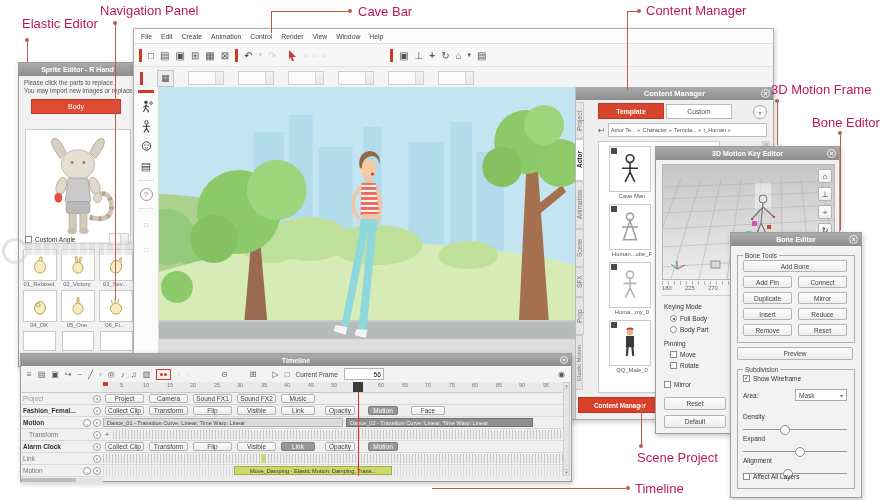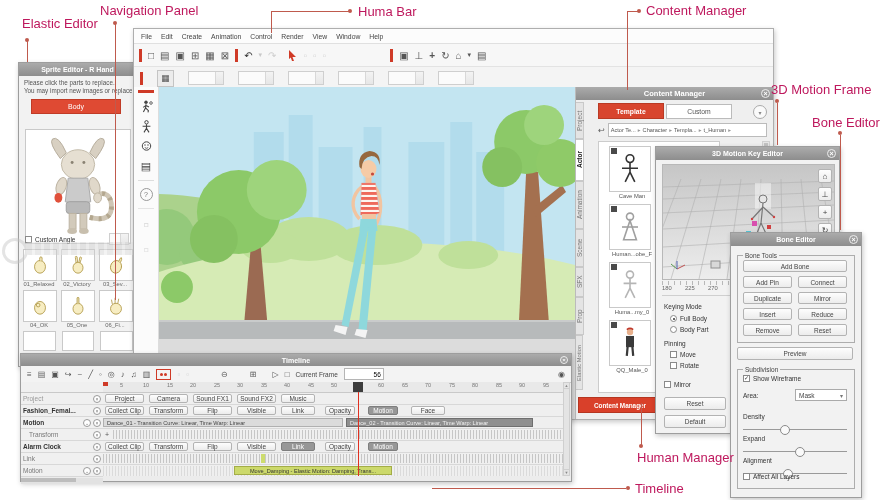--- a/index.html
+++ b/index.html
@@ -689,39 +689,39 @@
   </div>
 
   <div class="anno-label" style="left:22px;top:16px;">Elastic Editor</div>
   <div class="anno-dot" style="left:25px;top:38px;"></div>
   <div class="anno-line" style="left:27px;top:40px;width:1px;height:22px;"></div>
 
   <div class="anno-label" style="left:100px;top:3px;">Navigation Panel</div>
   <div class="anno-dot" style="left:113px;top:21px;"></div>
   <div class="anno-line" style="left:115px;top:24px;width:1px;height:276px;"></div>
 
-  <div class="anno-label" style="left:358px;top:4px;">Huma Bar</div>
+  <div class="anno-label" style="left:358px;top:4px;">Cave Bar</div>
   <div class="anno-dot" style="left:348px;top:9px;"></div>
   <div class="anno-line" style="left:271px;top:11px;width:78px;height:1px;"></div>
   <div class="anno-line" style="left:271px;top:11px;width:1px;height:22px;"></div>
 
   <div class="anno-label" style="left:646px;top:3px;">Content Manager</div>
   <div class="anno-dot" style="left:637px;top:9px;"></div>
   <div class="anno-line" style="left:627px;top:11px;width:12px;height:1px;"></div>
   <div class="anno-line" style="left:627px;top:11px;width:1px;height:79px;"></div>
 
   <div class="anno-label" style="left:771px;top:82px;">3D Motion Frame</div>
   <div class="anno-dot" style="left:775px;top:99px;"></div>
   <div class="anno-line" style="left:777px;top:103px;width:1px;height:42px;z-index:61;"></div>
 
   <div class="anno-label" style="left:812px;top:115px;">Bone Editor</div>
   <div class="anno-dot" style="left:838px;top:131px;"></div>
   <div class="anno-line" style="left:840px;top:135px;width:1px;height:95px;z-index:61;"></div>
 
-  <div class="anno-label" style="left:637px;top:450px;">Human Manager</div>
+  <div class="anno-label" style="left:637px;top:450px;">Scene Project</div>
   <div class="anno-line" style="left:641px;top:403px;width:1px;height:42px;"></div>
   <div class="anno-dot" style="left:639px;top:444px;"></div>
 
   <div class="anno-label" style="left:635px;top:481px;">Timeline</div>
   <div class="anno-line" style="left:432px;top:488px;width:194px;height:1px;"></div>
   <div class="anno-dot" style="left:626px;top:486px;"></div>
 
 </div>
 
 </body></html>

